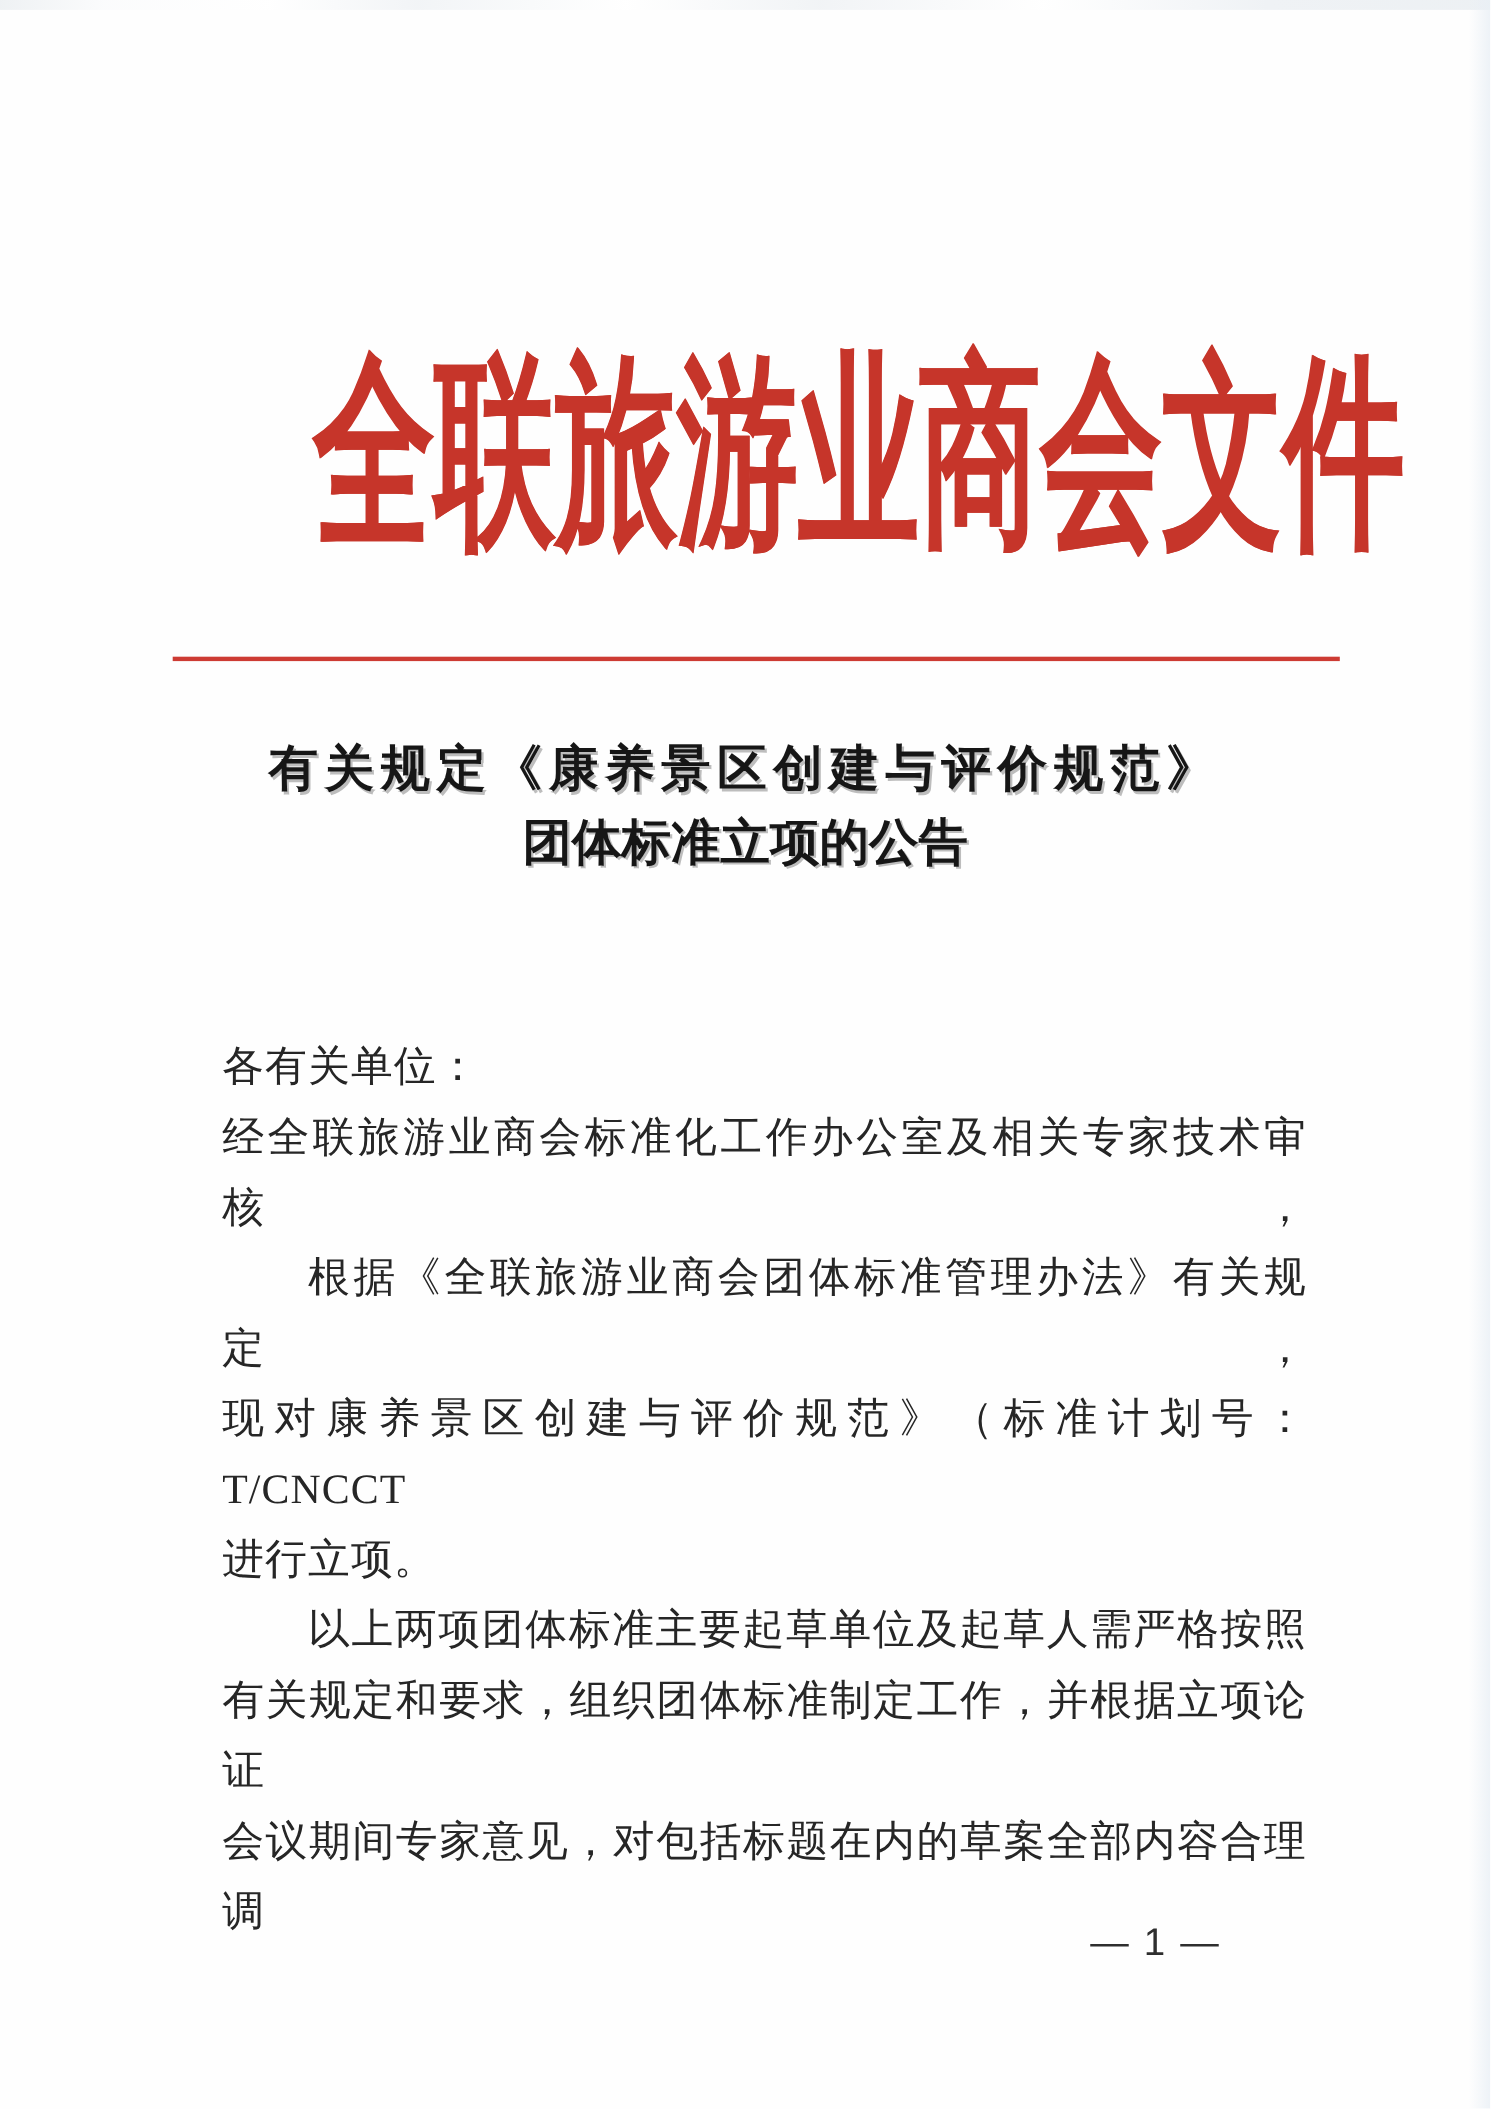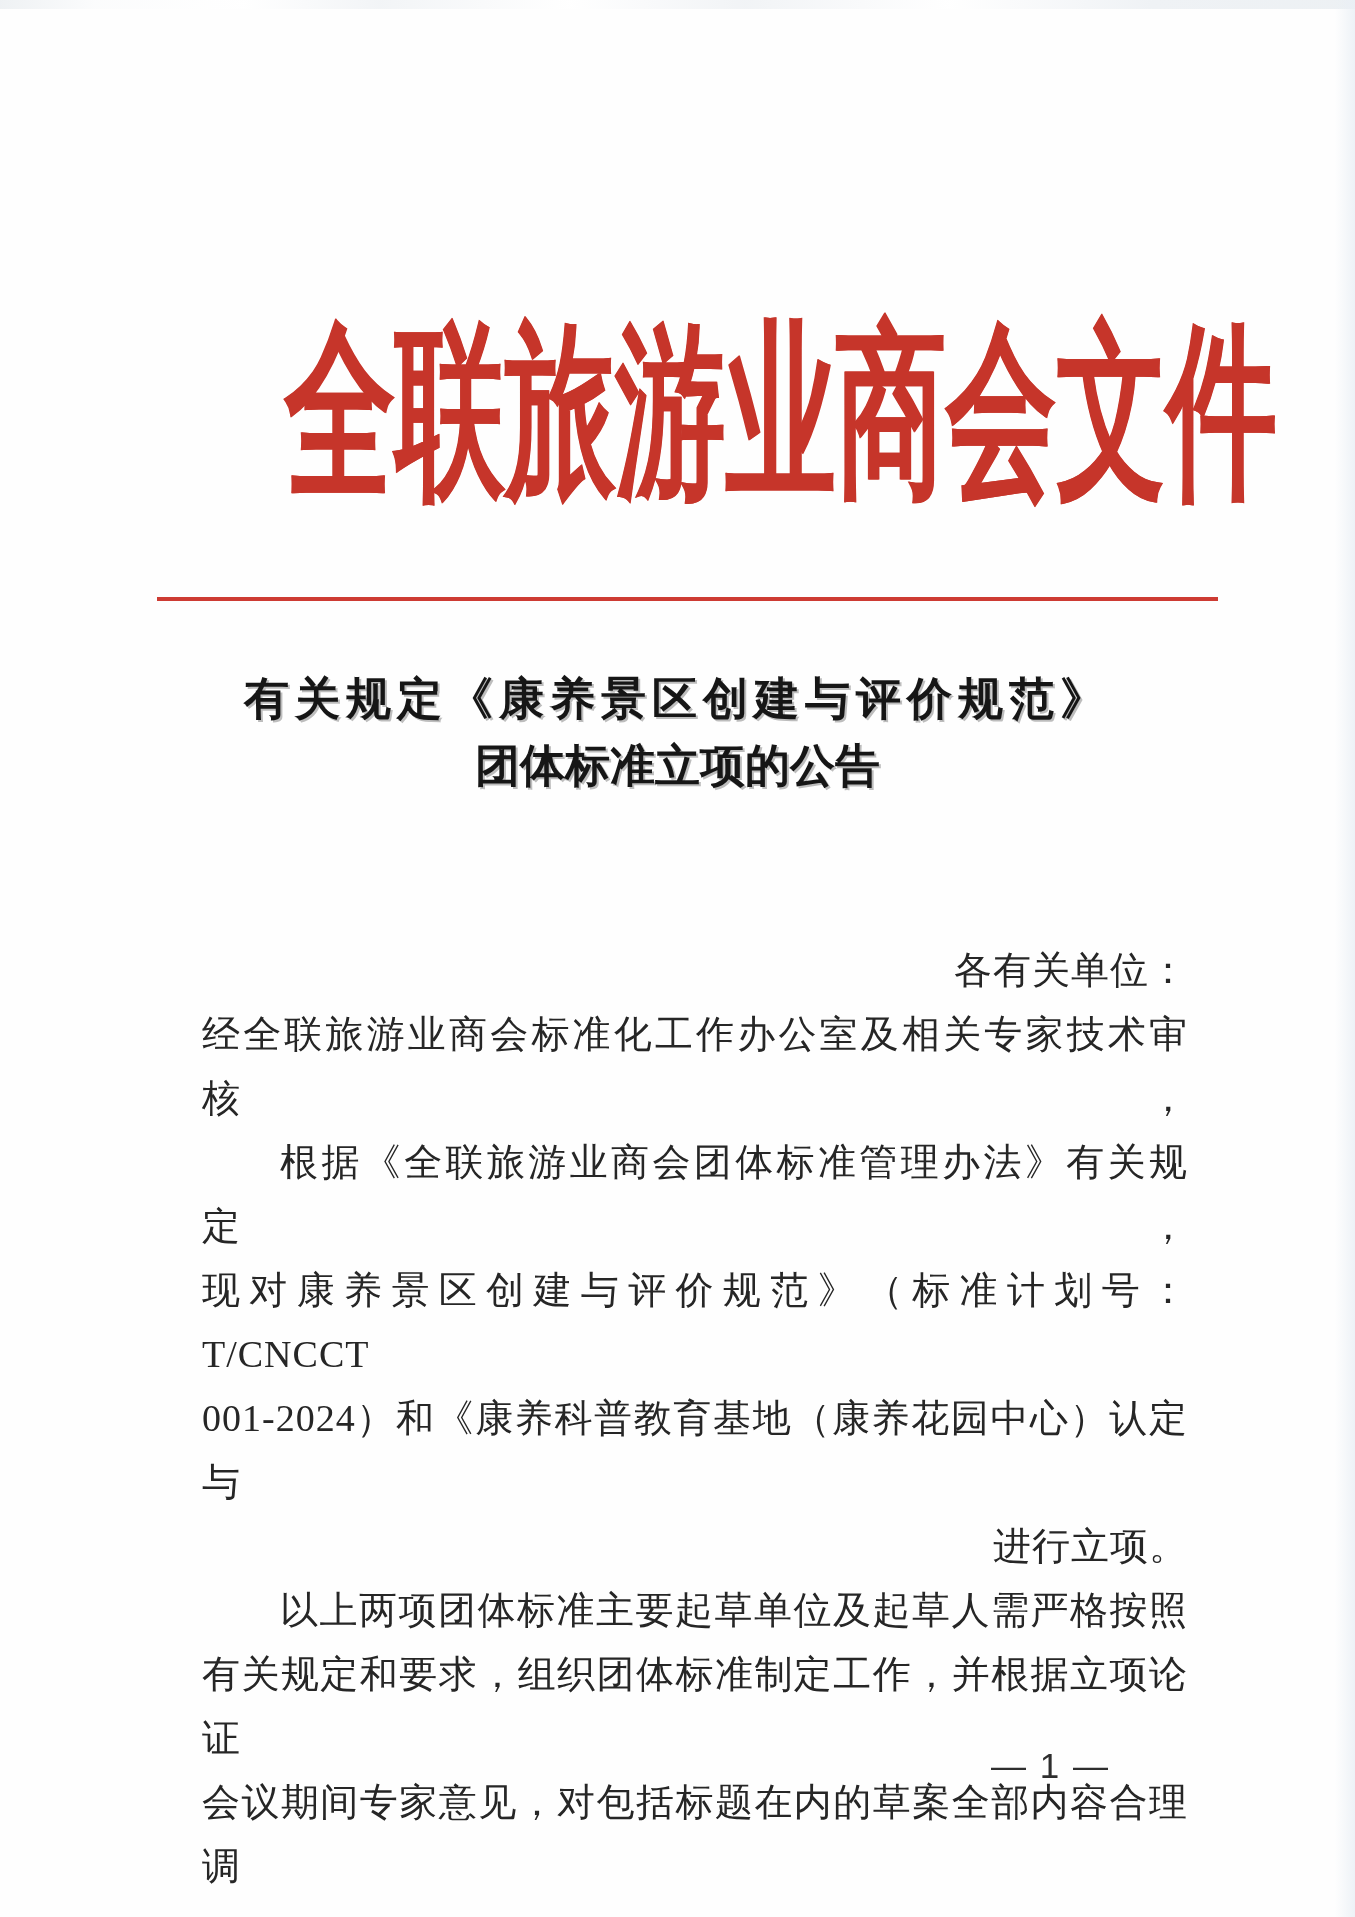--- a/index.html
+++ b/index.html
@@ -86,21 +86,20 @@
     top: 938px;
     left: 202px;
     width: 986px;
     font-size: 38px;
     line-height: 64px;
     color: #262626;
     letter-spacing: 1px;
   }
   .body-text .bline {
     white-space: nowrap;
-    text-align: right;
   }
   .body-text .bline.fill {
     white-space: normal;
     text-align: justify;
     text-align-last: justify;
     text-justify: inter-character;
   }
   .body-text .bline.ind { text-indent: 78px; }
   
   .page-number {
@@ -129,21 +128,20 @@
   <div class="heading">
     <div class="h-line t1">有关规定《康养景区创建与评价规范》</div>
     <div class="h-line t3">团体标准立项的公告</div>
   </div>
 
   <div class="body-text">
       <div class="bline">各有关单位：</div>
       <div class="bline fill">经全联旅游业商会标准化工作办公室及相关专家技术审核，</div>
       <div class="bline fill ind">根据《全联旅游业商会团体标准管理办法》有关规定，</div>
       <div class="bline fill">现对康养景区创建与评价规范》（标准计划号：T/CNCCT</div>
-      <div class="bline fill">001-2024）和《康养科普教育基地（康养花园中心）认定与</div>
       <div class="bline">进行立项。</div>
       <div class="bline fill ind">以上两项团体标准主要起草单位及起草人需严格按照</div>
       <div class="bline fill">有关规定和要求，组织团体标准制定工作，并根据立项论证</div>
       <div class="bline fill">会议期间专家意见，对包括标题在内的草案全部内容合理调</div>
     </div>
 
   <div class="page-number">— 1 —</div>
 
 </div>
 

